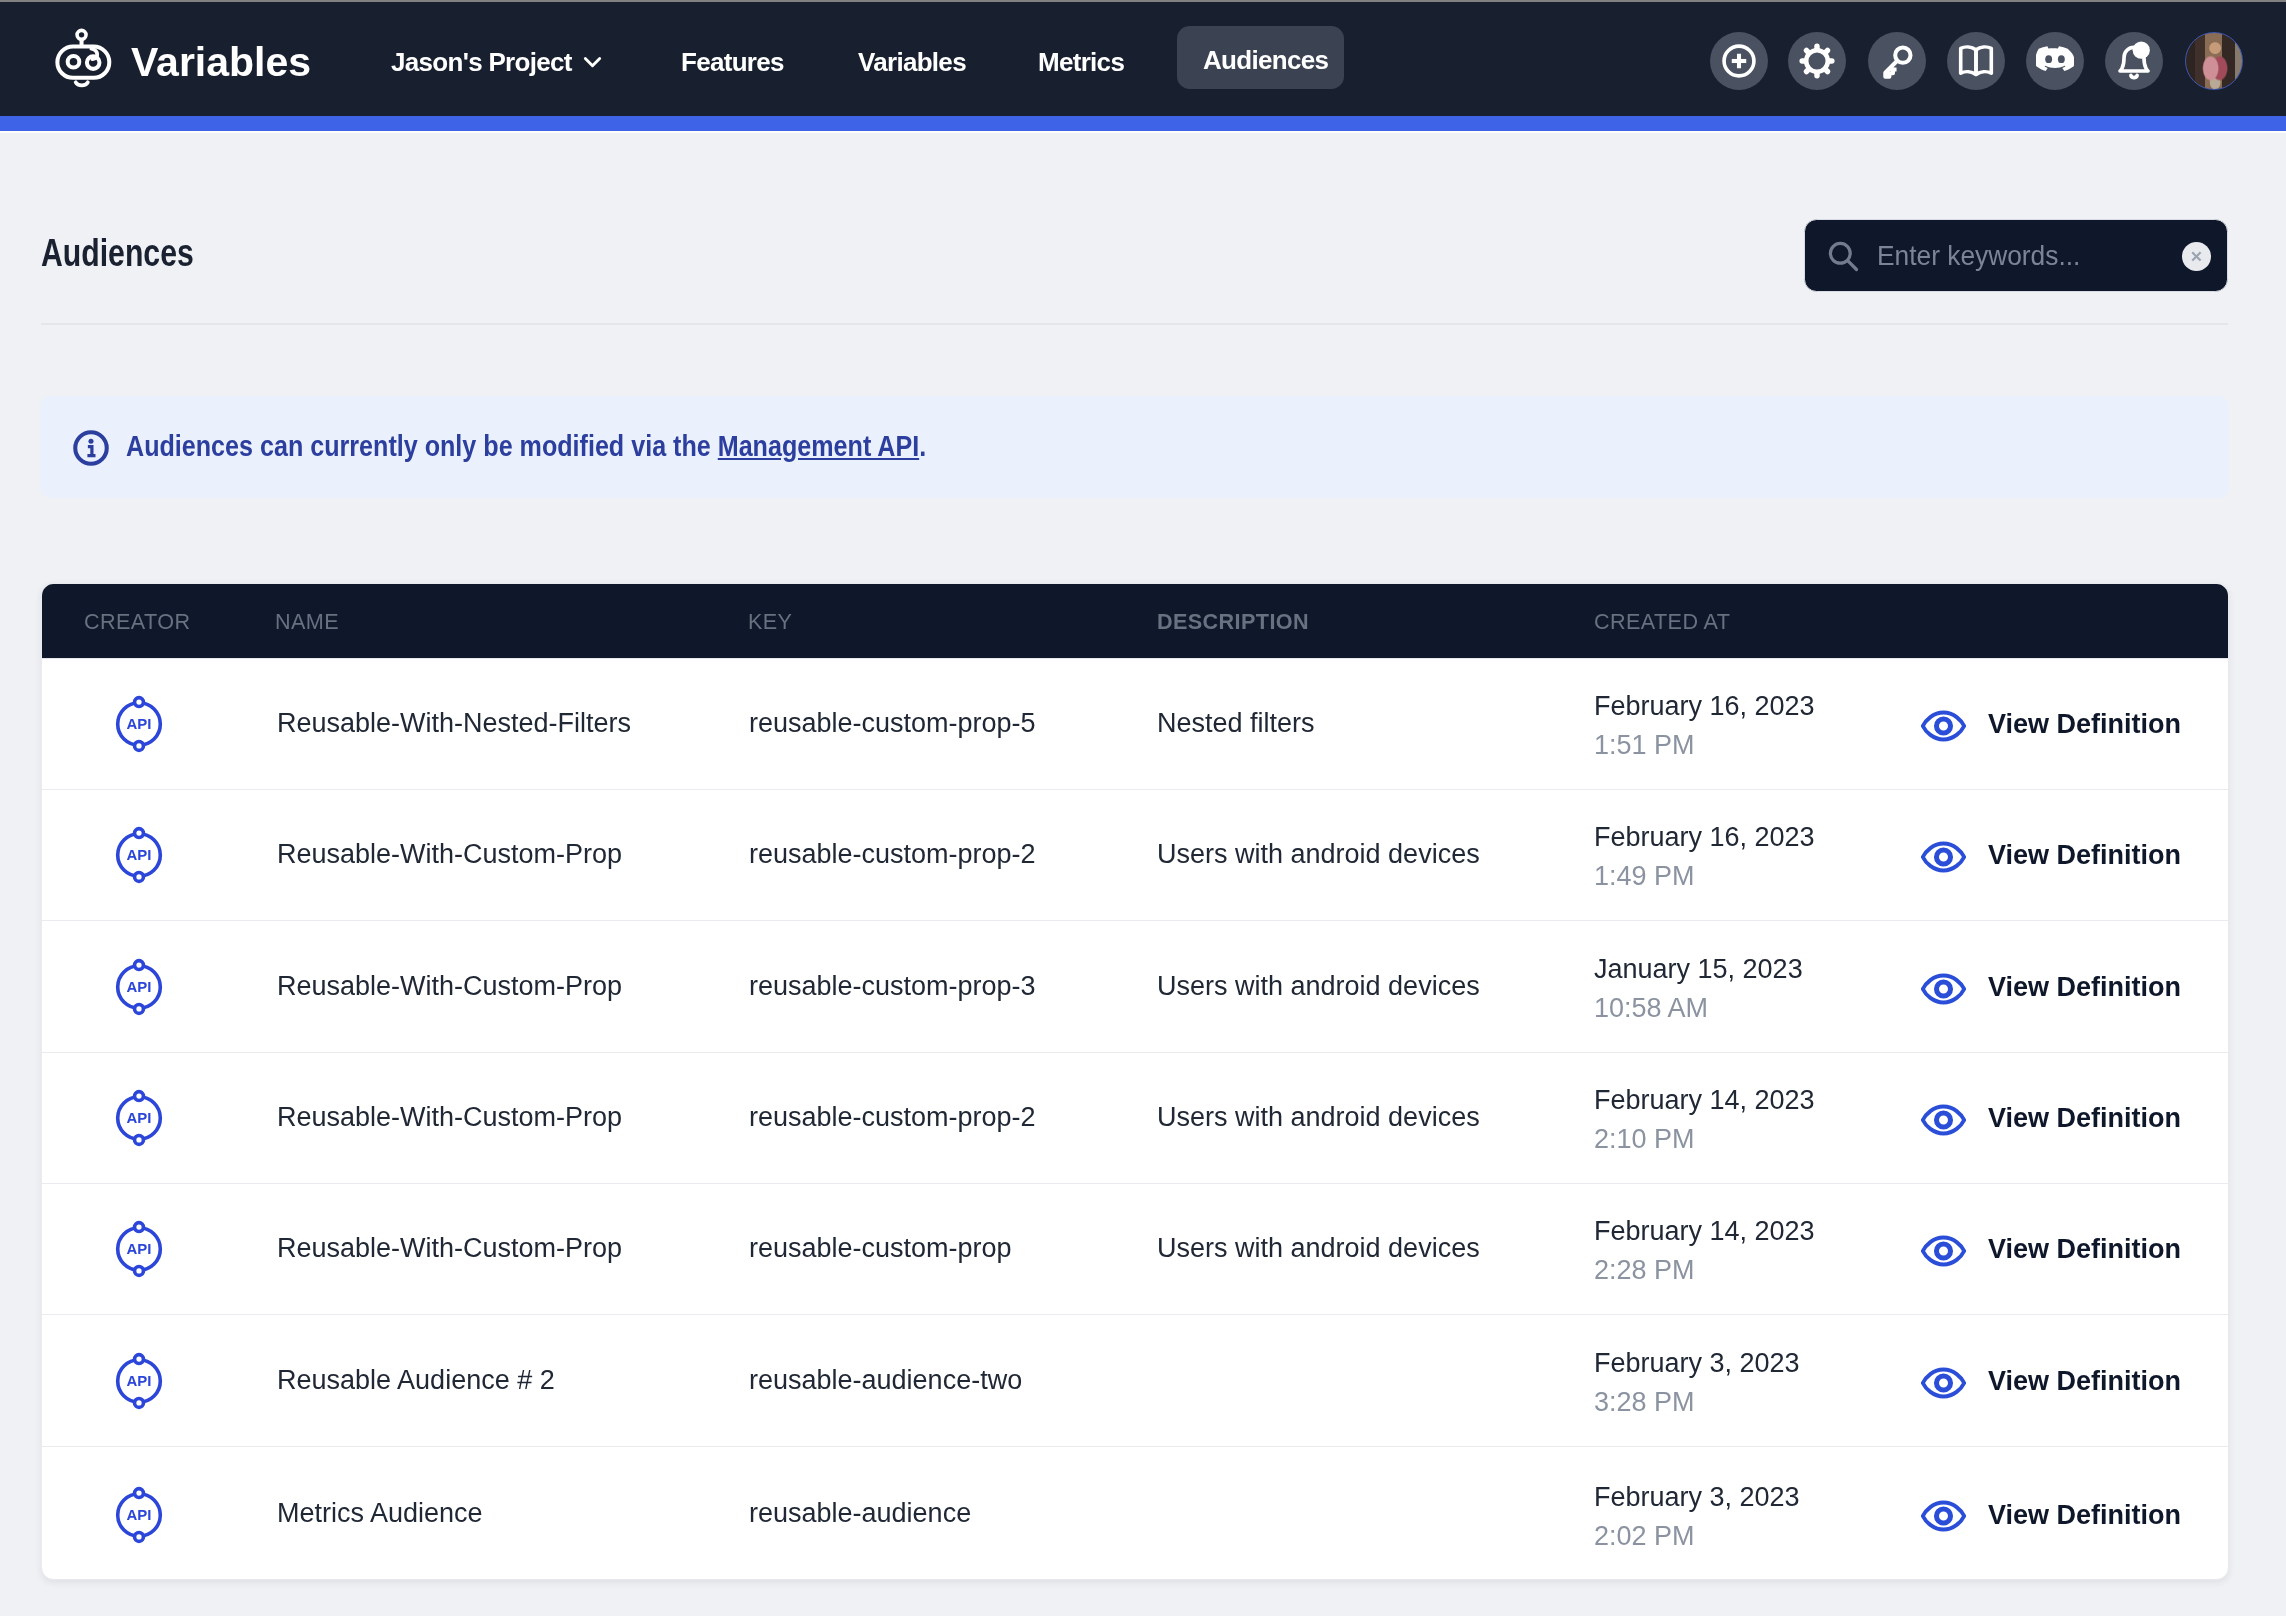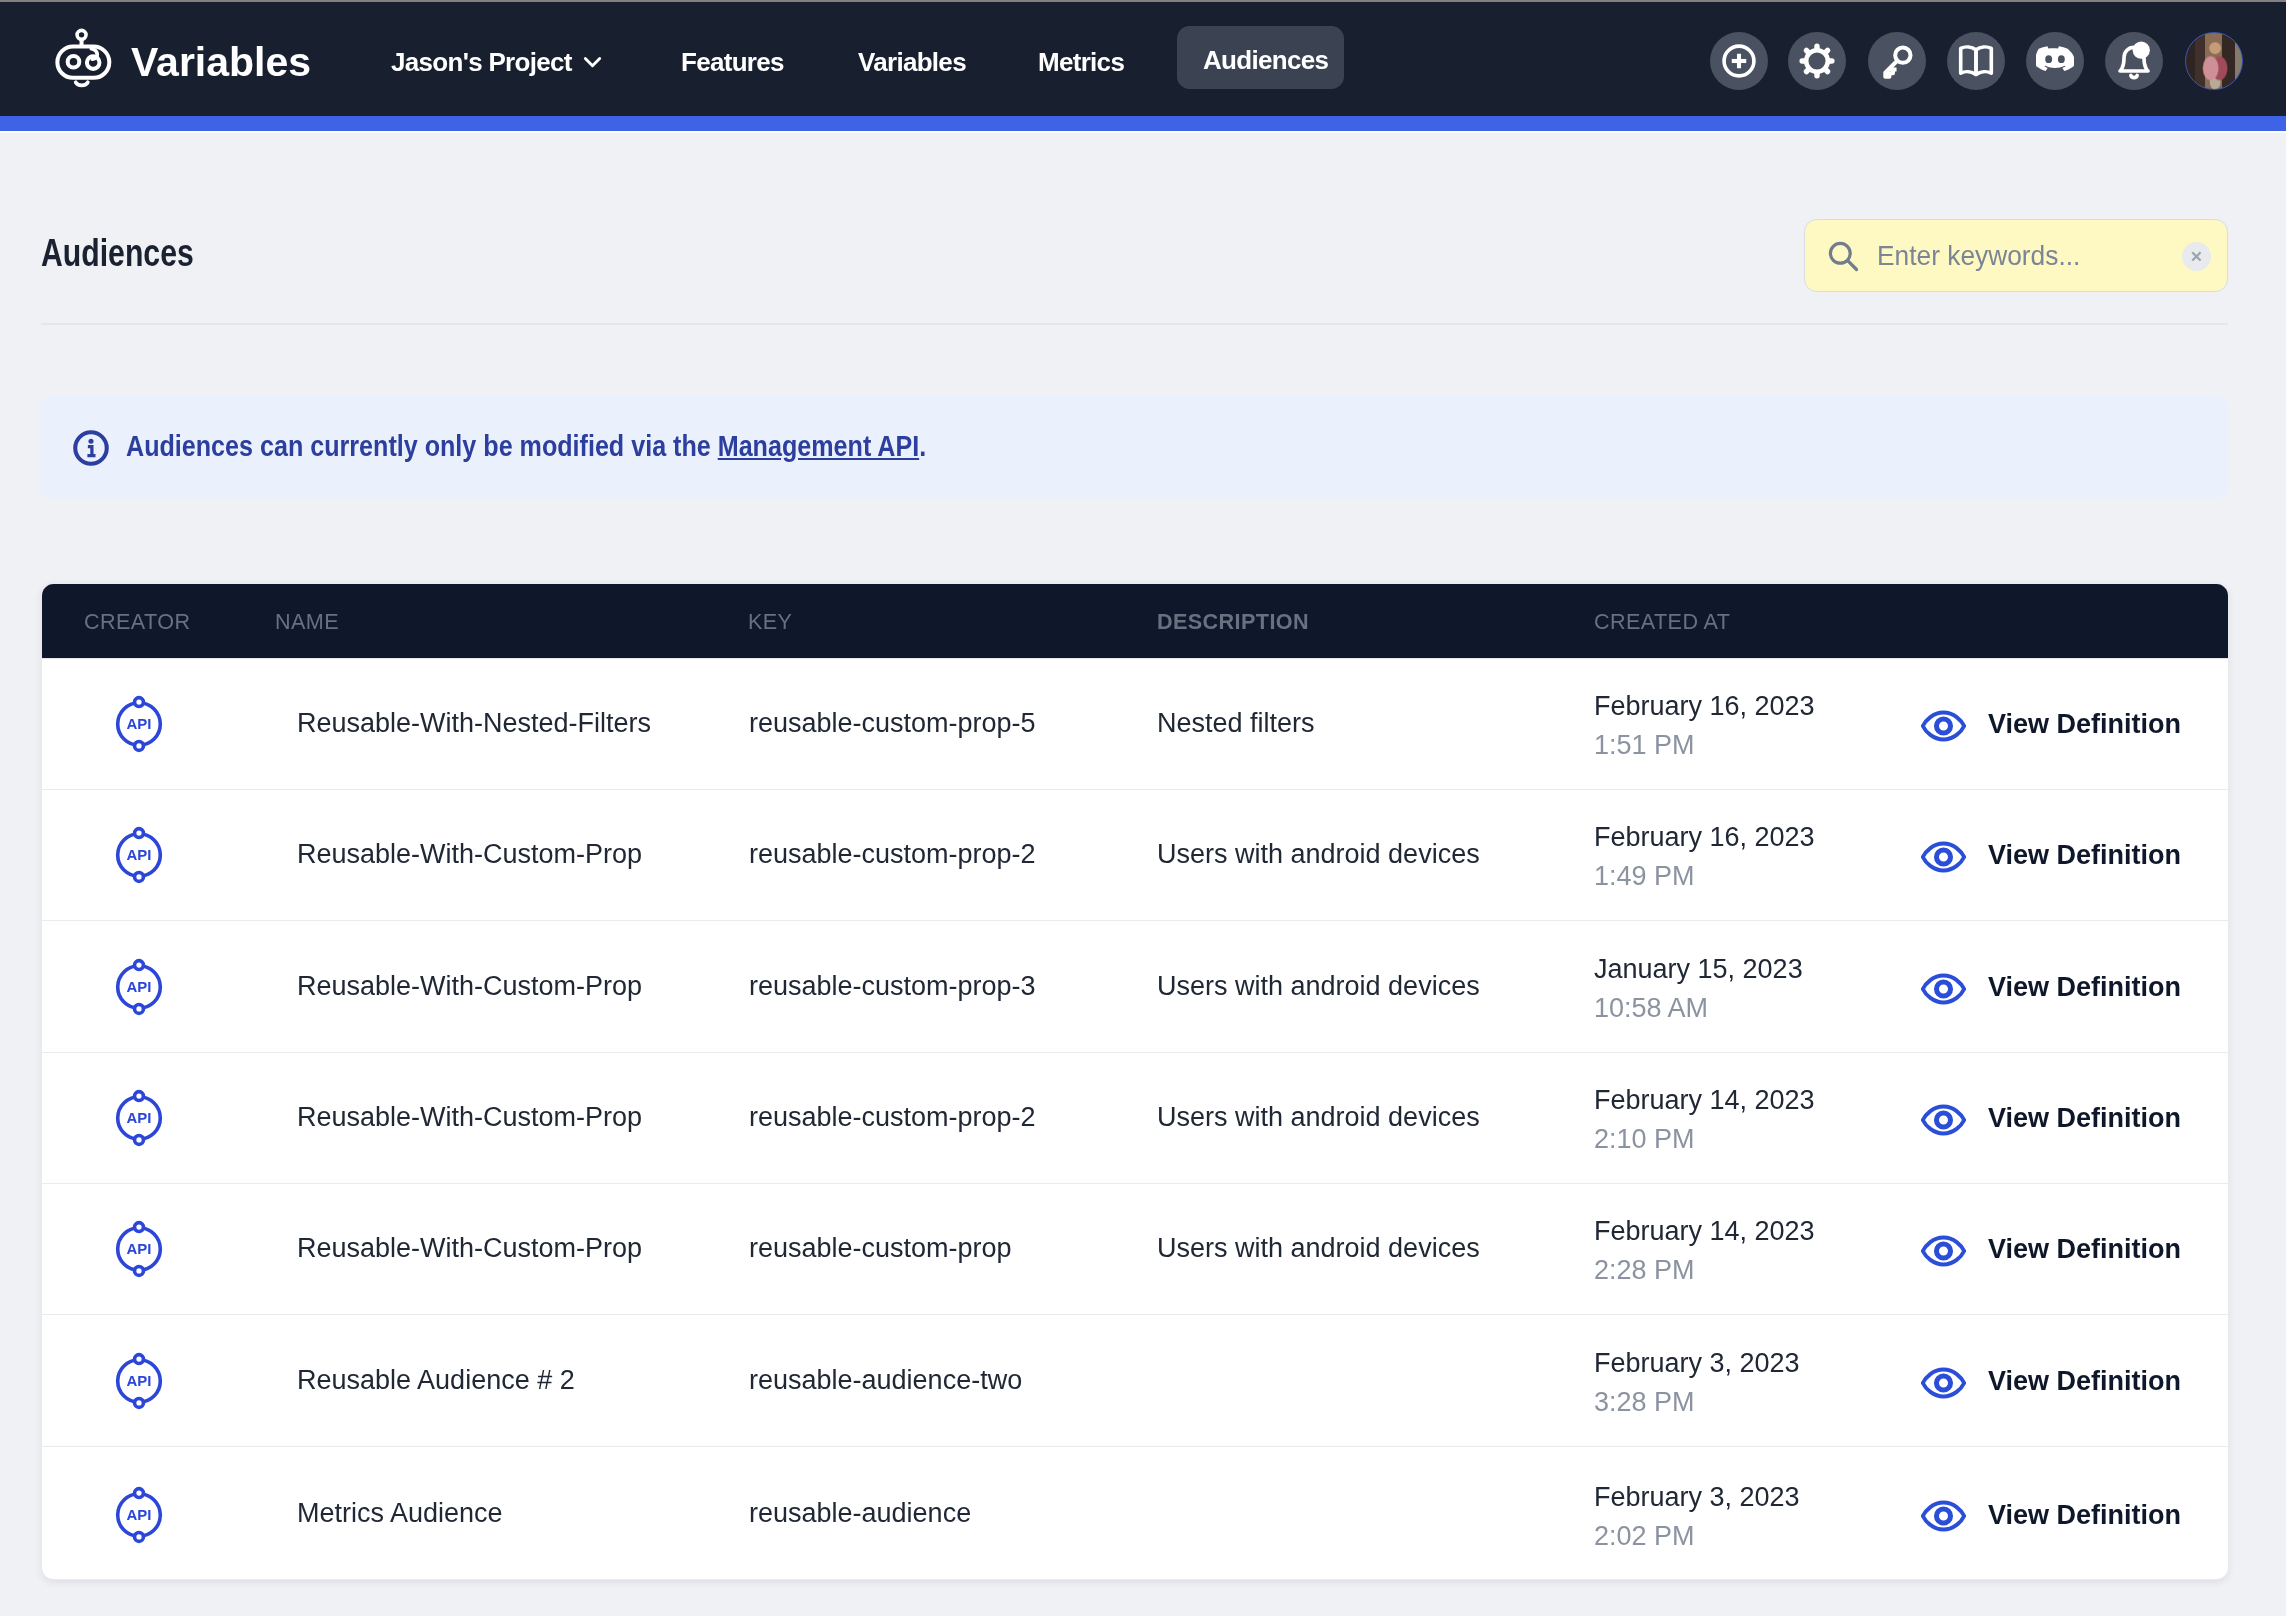--- a/index.html
+++ b/index.html
@@ -27,41 +27,41 @@
   background:
     radial-gradient(circle 6.3px at 52% 27%, #c59b79 0 5.4px, rgba(0,0,0,0) 6.3px),
     radial-gradient(ellipse 11.7px 18px at 44% 63%, #cf8f96 0 60%, rgba(0,0,0,0) 72%),
     radial-gradient(ellipse 11.7px 18px at 60% 63%, #a14a5a 0 60%, rgba(0,0,0,0) 72%),
     radial-gradient(ellipse 8px 10.8px at 52% 88%, #b8aa96 0 60%, rgba(0,0,0,0) 72%),
     linear-gradient(90deg, #2e2522 0 16%, #3f302b 16% 34%, #8a6d54 34% 64%, #332823 64% 88%, #857a6c 88% 100%);
 }
 
 
 #h1 { position:absolute; left:41px; top:232px; font-size:38px; font-weight:bold; color:#1a2130; transform:scaleX(0.795); transform-origin:left top; }
-#search { position:absolute; left:1804px; top:219px; width:424px; height:73px; background:#fef9c3; border:1.8px solid #d8dce2; border-radius:12.6px;padding-left:35px; }
+#search { position:absolute; left:1804px; top:219px; width:424px; height:73px; background:#0f172a; border:1.8px solid #d8dce2; border-radius:12.6px;padding-left:35px; }
 #search .mag { position:absolute; left:20px; top:18px; }
 #search .ph { position:absolute; left:72px; top:20px; font-size:28px; color:#7c8595; transform:scaleX(0.94); transform-origin:left top; }
 #search .clr { position:absolute; right:16px; top:21.6px; width:29px; height:29px; border-radius:50%; background:#e8eaee; color:#9aa3b0; font-size:15.3px; line-height:29px; text-align:center; font-weight:bold; }
 #hr1 { position:absolute; left:41px; top:323px; width:2187px; height:1.8px; background:#e4e6ea; }
 
 
 #banner { position:absolute; left:40px; top:396px; width:2189px; height:102px; background:#eaf1fd; border-radius:10.8px; }
 #banner .ico { position:absolute; left:33px; top:34px; }
 #banner .txt { position:absolute; left:86px; top:34px; font-size:29px; font-weight:bold; color:#2c3e9e; white-space:nowrap; transform:scaleX(0.866); transform-origin:left top; }
 #banner .txt a { color:#2c3e9e; text-decoration:underline; }
 
 
 #card { position:absolute; left:41px; top:583px; width:2188px; height:997px; background:#ffffff; border-radius:12.6px; border:0.9px solid #e8eaee; overflow:hidden; box-shadow:0 2.7px 7.2px rgba(23,43,77,0.08); }
 #thead { position:absolute; left:0; top:0; width:100%; height:75px; background:#0f172a; border-bottom:1.8px solid #e5e7eb; }
 .th { position:absolute; top:25px; font-size:21.6px; font-weight:400; color:#68717f; letter-spacing:0.4px; }
 .row { position:absolute; left:0; width:100%; height:131px; border-bottom:1.8px solid #e9ebee; }
 .row:last-child { border-bottom:none; }
 .cell { position:absolute; font-size:27px; color:#212835; white-space:nowrap; }
 .apiico { position:absolute; left:68px; }
-.nm1 { left:235px;margin-left:20px; }
+.nm1 { left:235px; }
 .ky { left:707px; }
 .ds { left:1115px; }
 .dt { left:1552px; }
 .dt .t2 { color:#8b93a1; }
 .eye { position:absolute; left:1879px; }
 .vd { position:absolute; left:1946px; font-size:27px; font-weight:700; color:#0f172a; white-space:nowrap; }
 </style>
 </head>
 <body>
 <div id="page">

